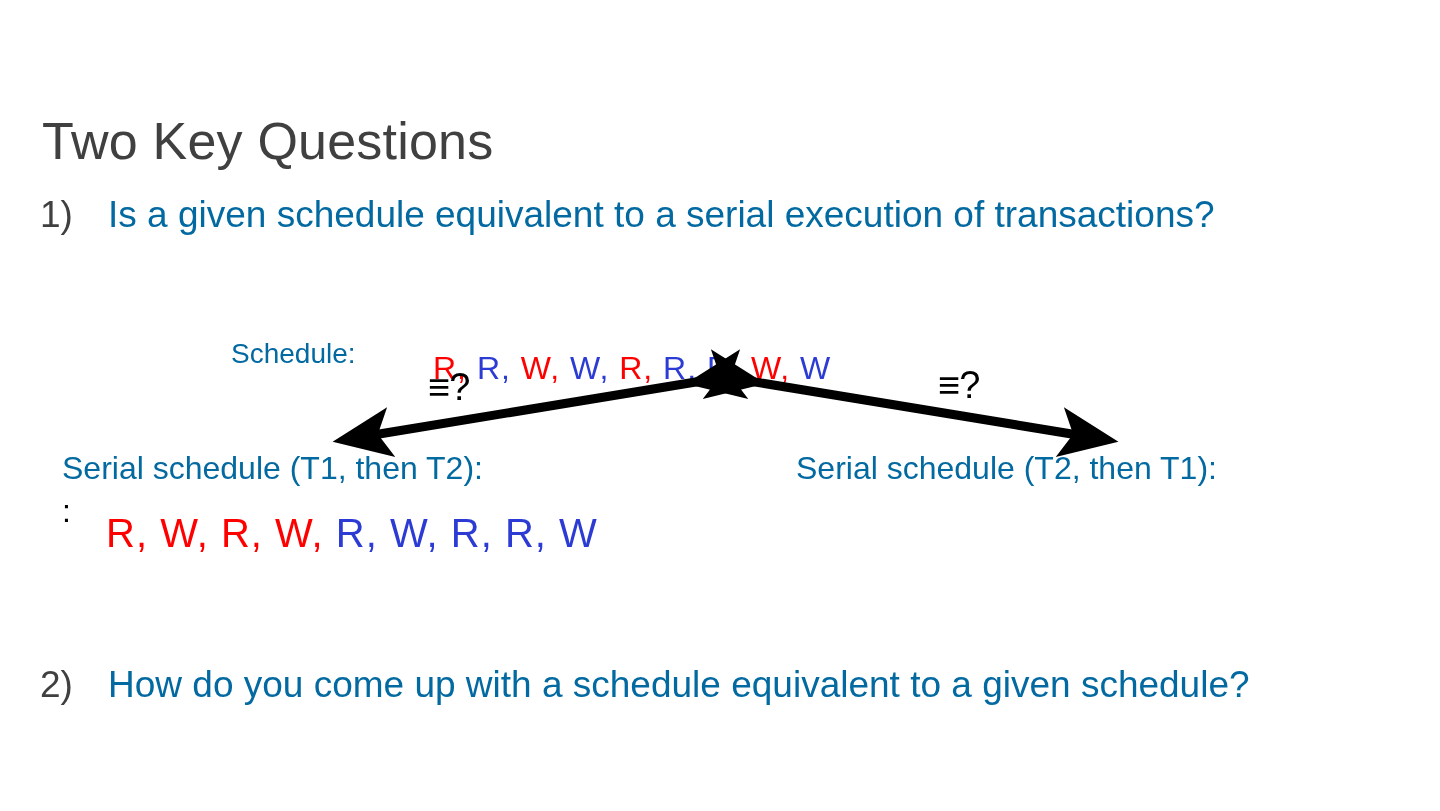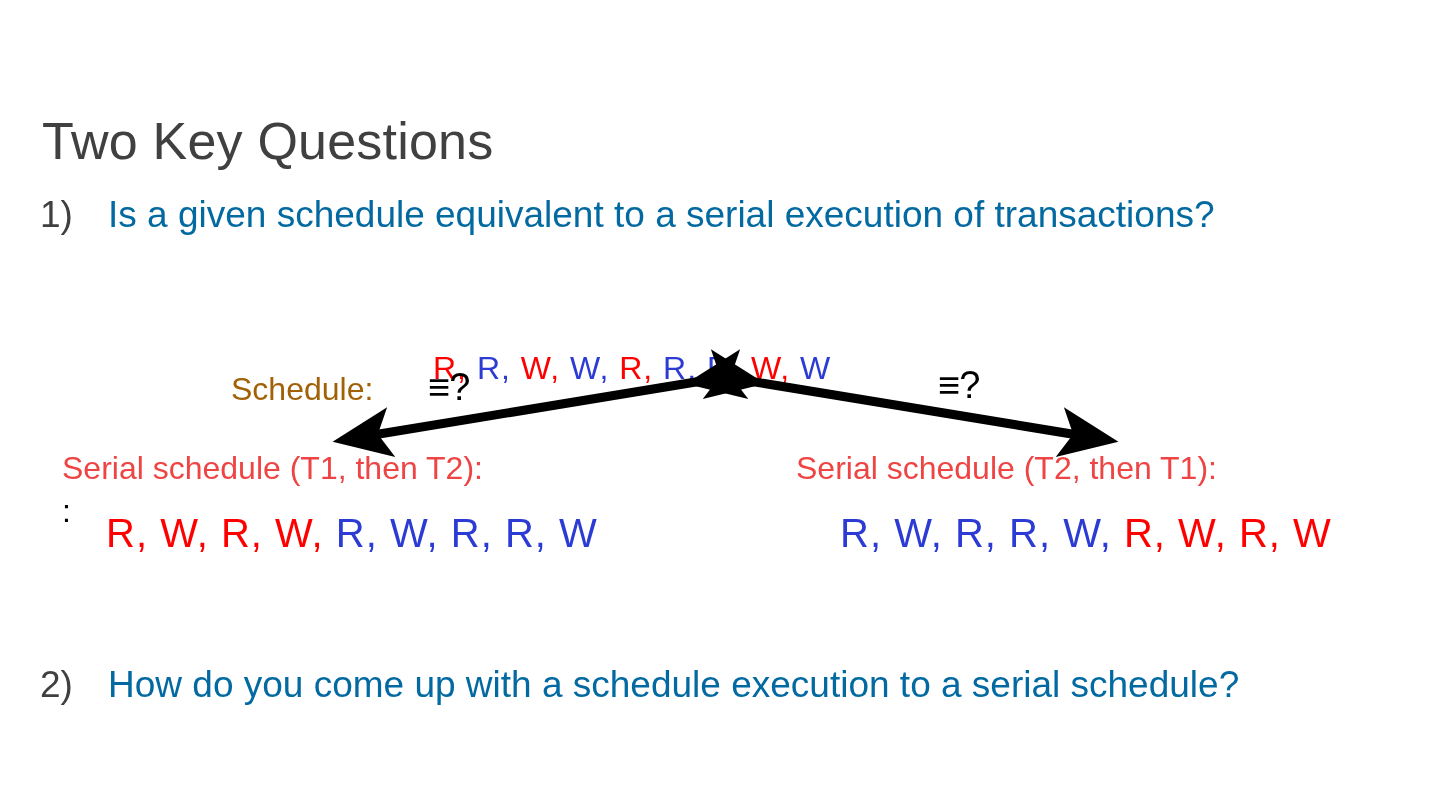--- a/index.html
+++ b/index.html
@@ -64,25 +64,24 @@
   #schedule-block {
     position: absolute;
     left: 231px;
     top: 328px;
     width: 560px;
   }
   #schedule-label {
     position: absolute;
     left: 0;
     top: 6px;
-    font-size: 32px;
+    font-size: 28px;
     line-height: 40px;
-    color: #a16207;
+    color: #0369a1;
     white-space: nowrap;
-    margin-top: 35px;
   }
   #schedule-ops {
     position: absolute;
     left: 202px;
     top: 17px;
     width: 556px;
     font-size: 32px;
     line-height: 46px;
     font-weight: 400;
     letter-spacing: 1px;
@@ -113,21 +112,21 @@
   
   .serial-block {
     position: absolute;
   }
   #serial-left  { left: 62px;  top: 448px; width: 640px; }
   #serial-right { left: 796px; top: 448px; width: 620px; }
 
   .serial-heading {
     font-size: 32px;
     line-height: 40px;
-    color: #ef4444;
+    color: #0369a1;
     white-space: nowrap;
   }
   .serial-colon {
     position: absolute;
     left: 0px;
     top: 40px;
     font-size: 32px;
     line-height: 46px;
     color: #000000;
   }
@@ -177,21 +176,20 @@
   </svg>
 
   <div class="serial-block" id="serial-left">
     <div class="serial-heading">Serial schedule (T1, then T2):</div>
     <div class="serial-colon">:</div>
     <div class="serial-ops"><span class="op-r">R,</span> <span class="op-r">W,</span> <span class="op-r">R,</span> <span class="op-r">W,</span> <span class="op-b">R,</span> <span class="op-b">W,</span> <span class="op-b">R,</span> <span class="op-b">R,</span> <span class="op-b">W</span></div>
   </div>
 
   <div class="serial-block" id="serial-right">
     <div class="serial-heading">Serial schedule (T2, then T1):</div>
-    <div class="serial-ops"><span class="op-b">R,</span> <span class="op-b">W,</span> <span class="op-b">R,</span> <span class="op-b">R,</span> <span class="op-b">W,</span> <span class="op-r">R,</span> <span class="op-r">W,</span> <span class="op-r">R,</span> <span class="op-r">W</span></div>
   </div>
 
   <div class="question" id="question-2">
     <span class="q-marker">2)</span>
-    <span class="q-text">How do you come up with a schedule execution to a serial schedule?</span>
+    <span class="q-text">How do you come up with a schedule equivalent to a given schedule?</span>
   </div>
 
 </div>
 
 </body></html>

